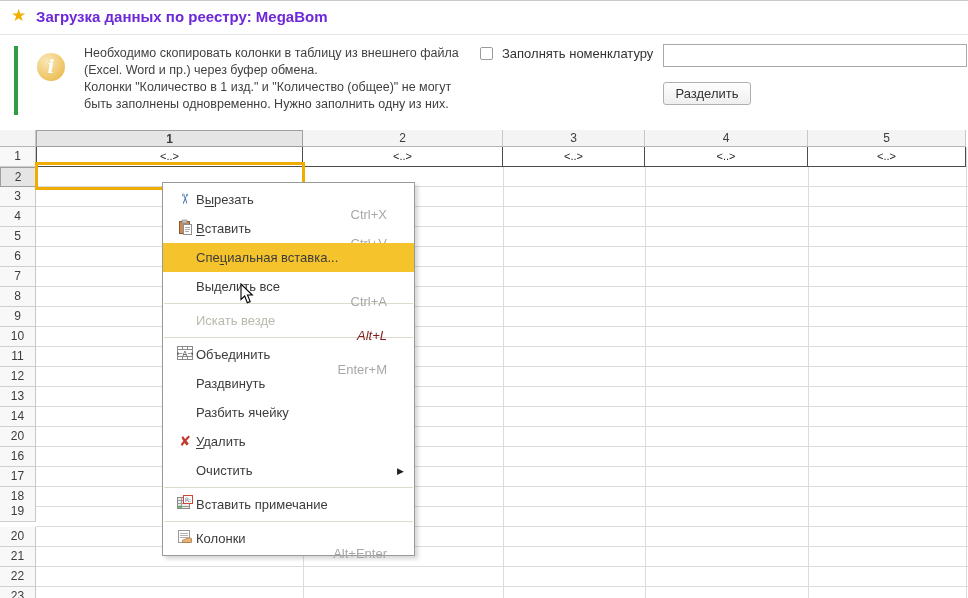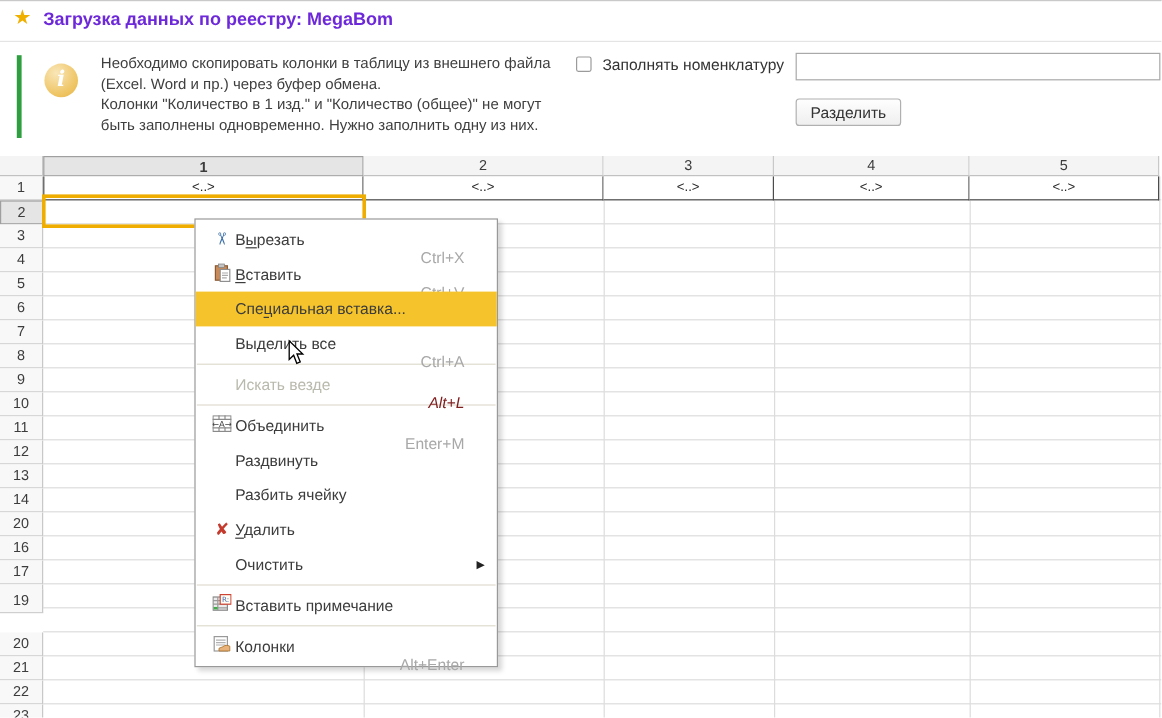--- a/index.html
+++ b/index.html
@@ -120,21 +120,21 @@
     <div class="row-header" style="top: 277px;">14</div>
     <div class="row-line" style="top: 277px;"></div>
     <div class="row-header" style="top: 297px;">20</div>
     <div class="row-line" style="top: 297px;"></div>
     <div class="row-header" style="top: 317px;">16</div>
     <div class="row-line" style="top: 317px;"></div>
     <div class="row-header" style="top: 337px;">17</div>
     <div class="row-line" style="top: 337px;"></div>
     <div class="row-header" style="top: 357px;">18</div>
     <div class="row-line" style="top: 357px;"></div>
-    <div class="row-header" style="top: 361px;">19</div>
+    <div class="row-header" style="top: 372px;">19</div>
     <div class="row-line" style="top: 377px;"></div>
     <div class="row-header" style="top: 397px;">20</div>
     <div class="row-line" style="top: 397px;"></div>
     <div class="row-header" style="top: 417px;">21</div>
     <div class="row-line" style="top: 417px;"></div>
     <div class="row-header" style="top: 437px;">22</div>
     <div class="row-line" style="top: 437px;"></div>
     <div class="row-header" style="top: 457px;">23</div>
     <div class="row-line" style="top: 457px;"></div>
     <div class="v-line" style="left: 303px; height: 452px;"></div>

